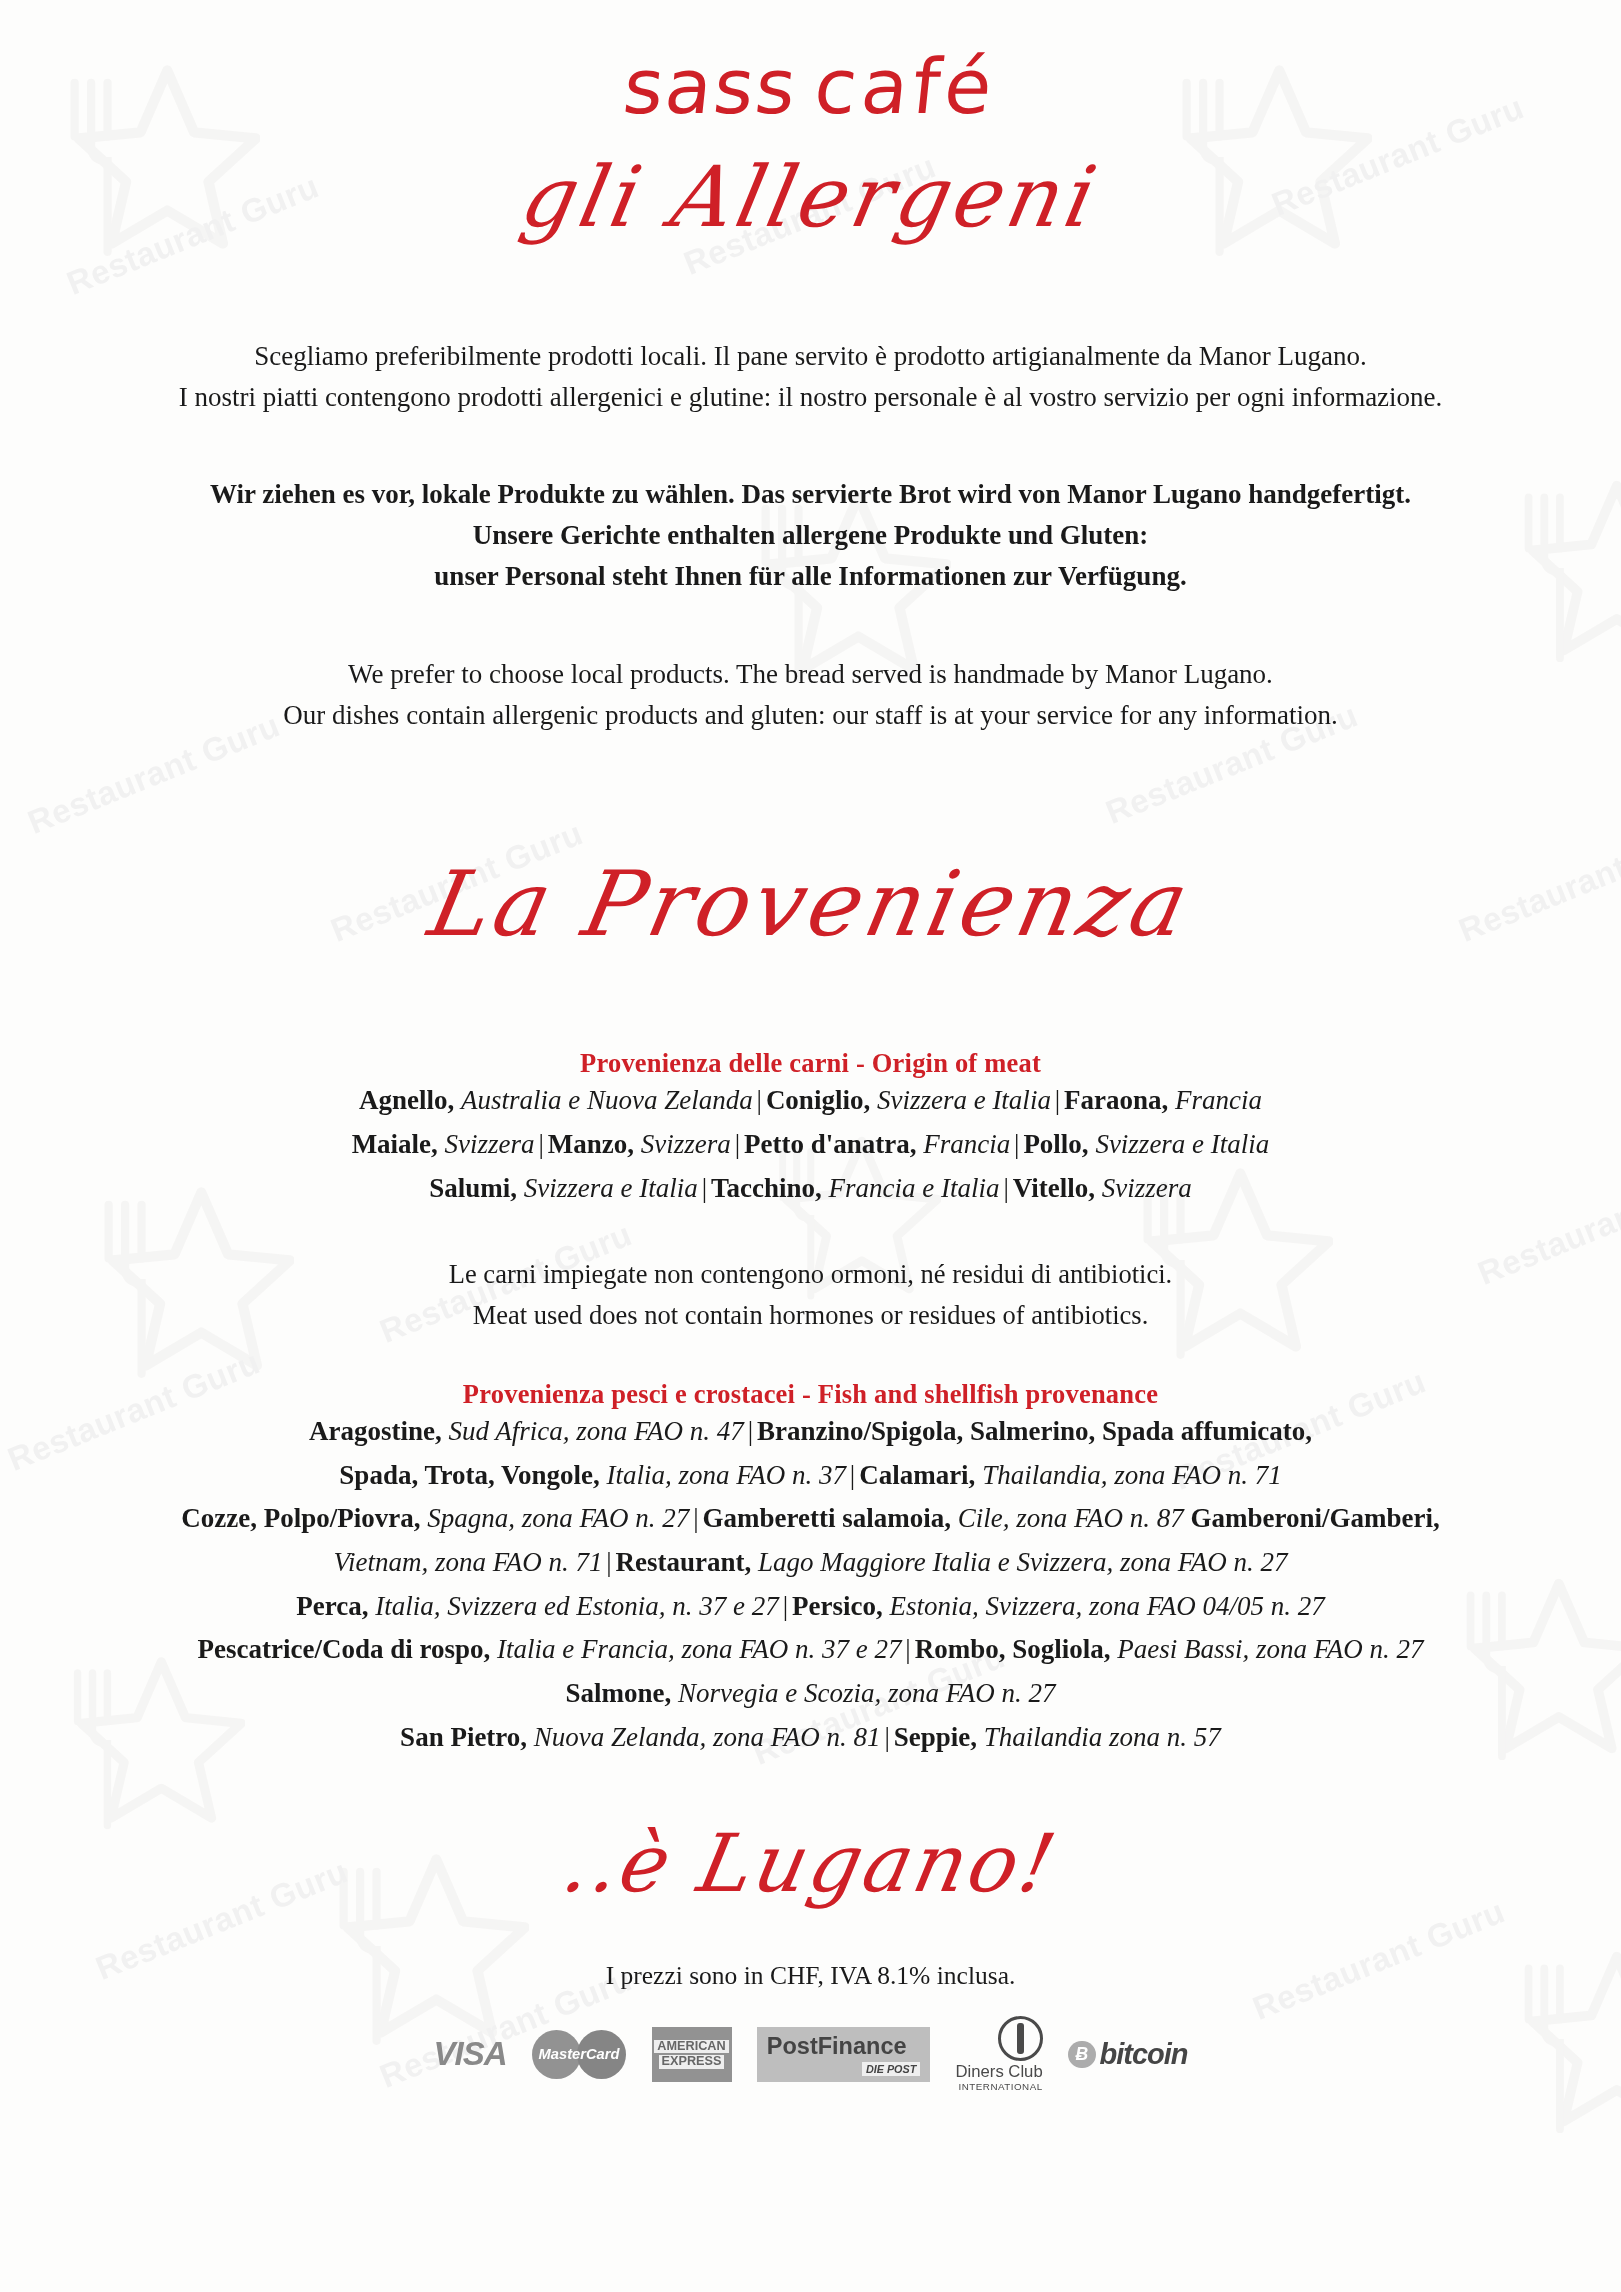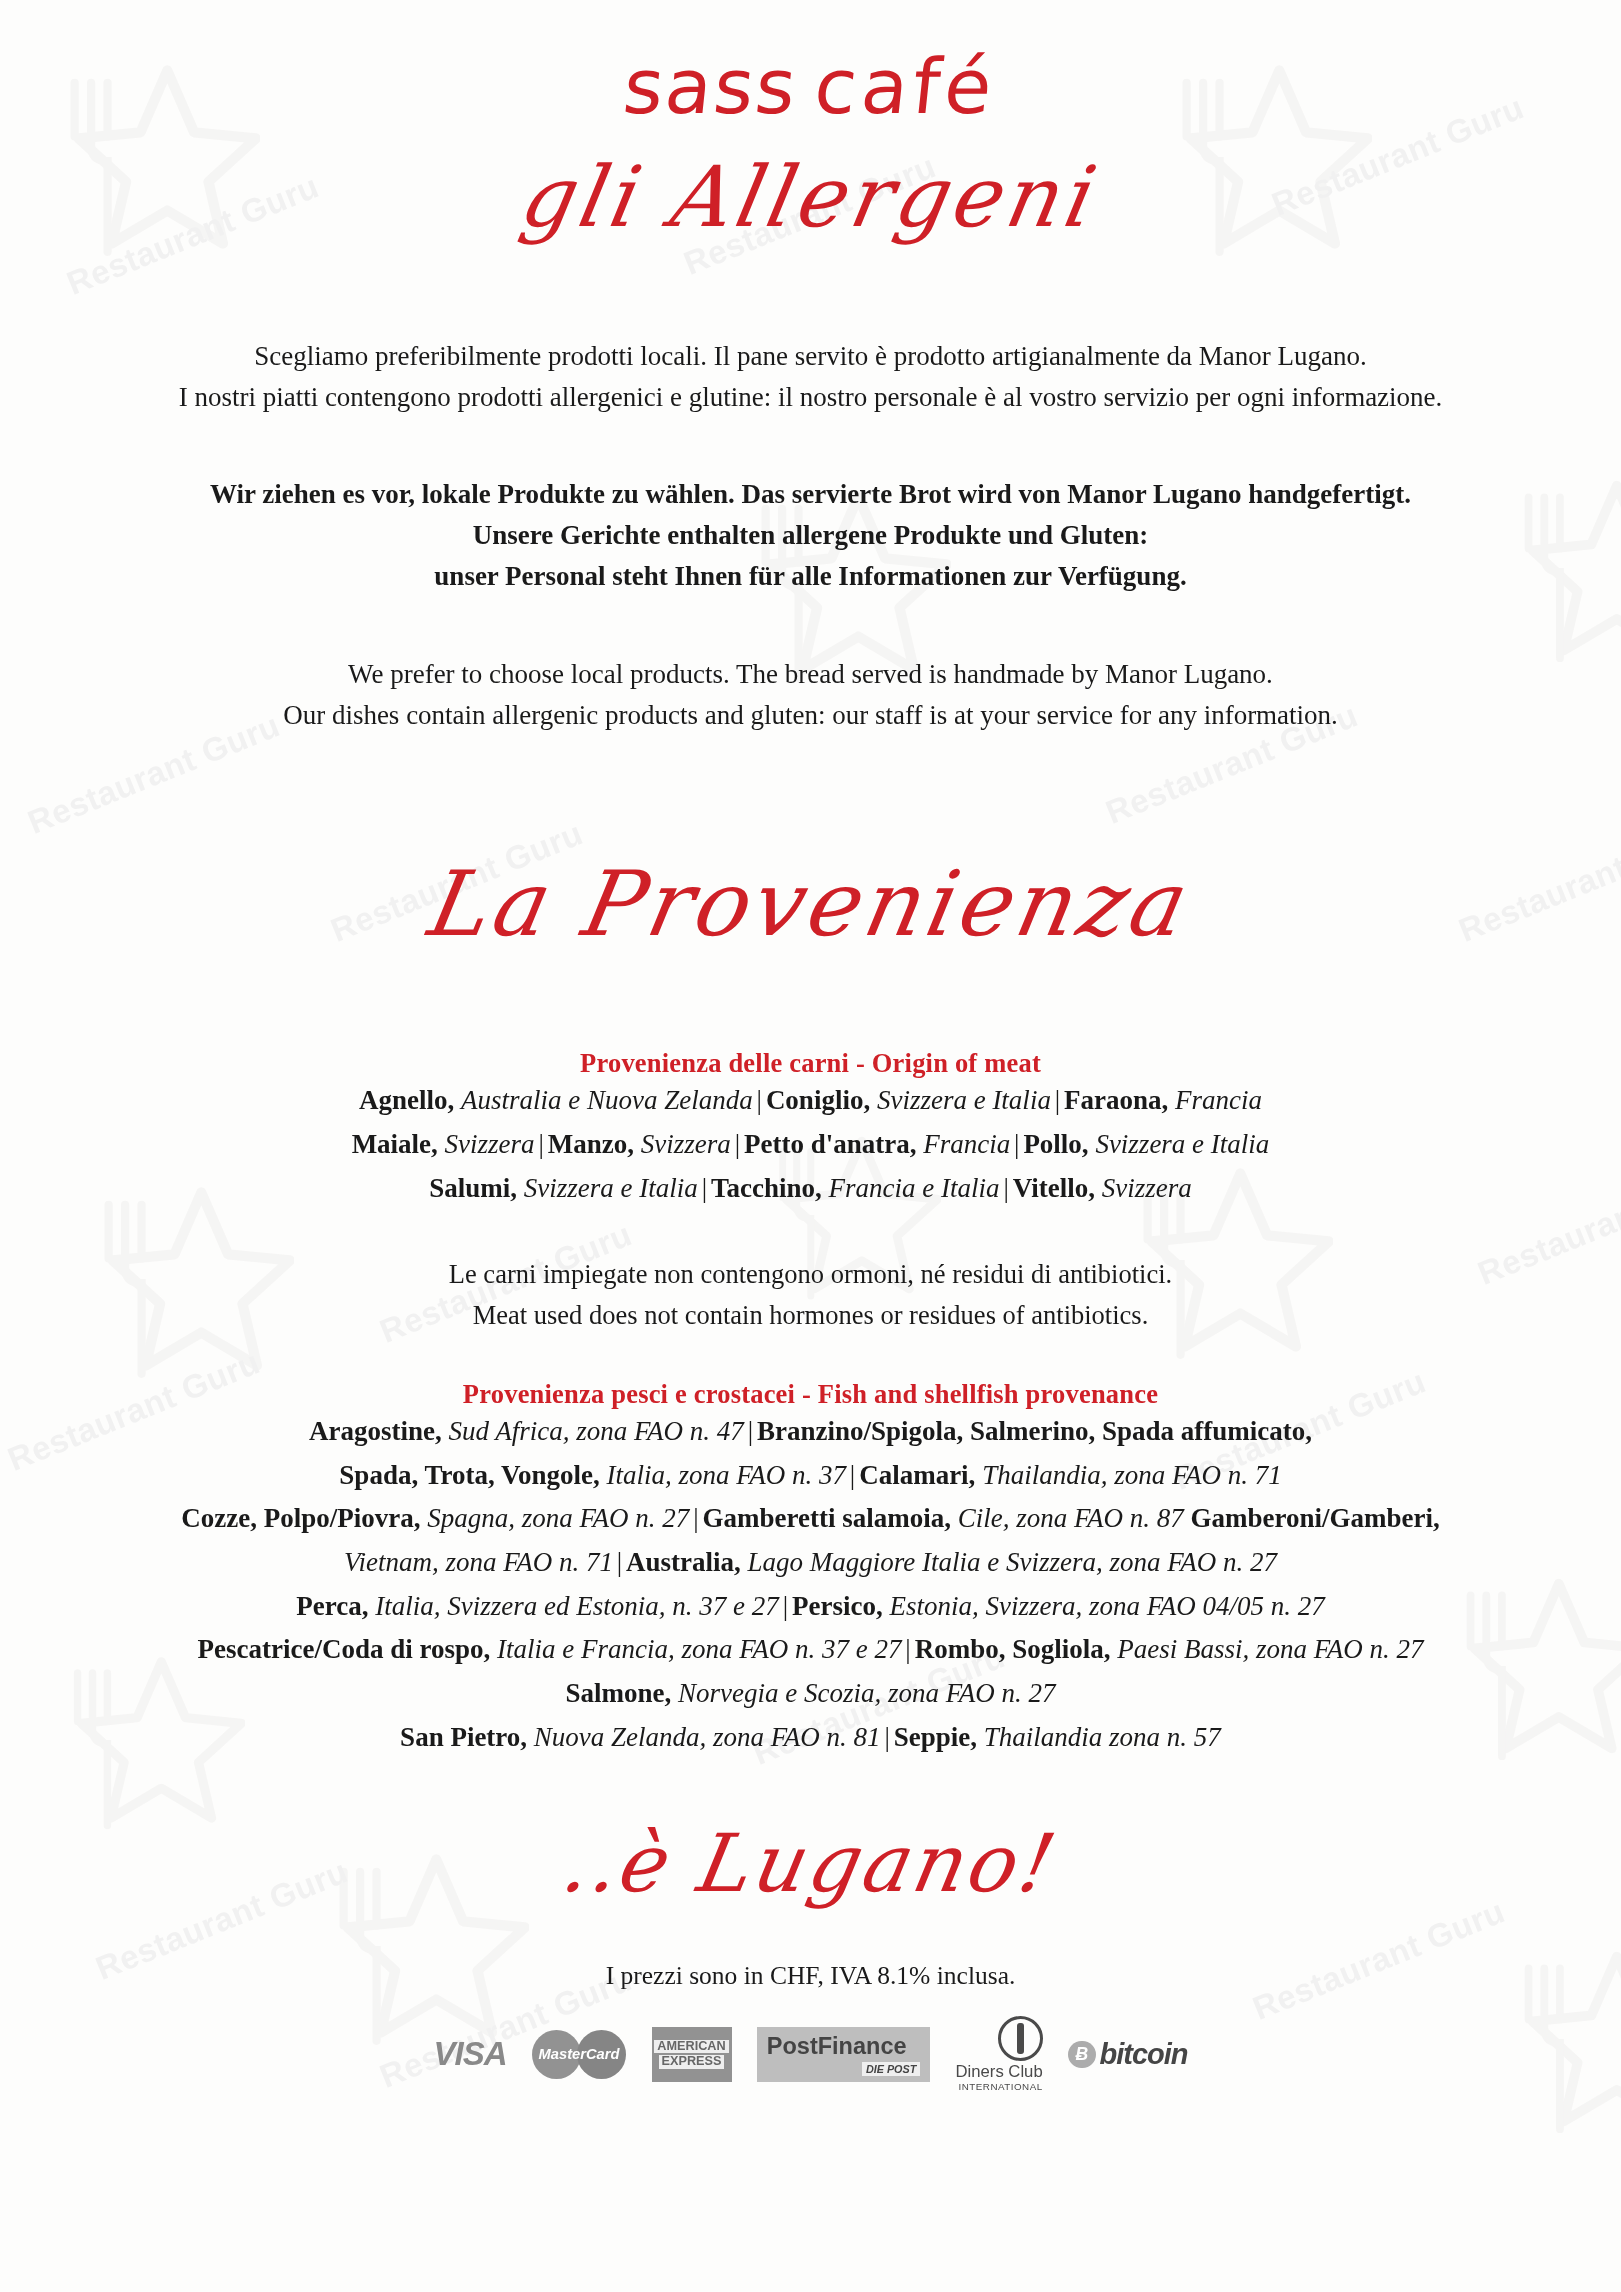--- a/index.html
+++ b/index.html
@@ -375,21 +375,21 @@
         <div>Meat used does not contain hormones or residues of antibiotics.</div>
       </div>
     </div>
 
     <div style="margin-top:43px">
       <div class="sec-head">Provenienza pesci e crostacei - Fish and shellfish provenance</div>
       <div id="fish-lines">
           <div class="prov-line"><b>Aragostine,</b> <i>Sud Africa, zona FAO n. 47</i><span class="sep">|</span><b>Branzino/Spigola, Salmerino, Spada affumicato,</b></div>
           <div class="prov-line"><b>Spada, Trota, Vongole,</b> <i>Italia, zona FAO n. 37</i><span class="sep">|</span><b>Calamari,</b> <i>Thailandia, zona FAO n. 71</i></div>
           <div class="prov-line"><b>Cozze, Polpo/Piovra,</b> <i>Spagna, zona FAO n. 27</i><span class="sep">|</span><b>Gamberetti salamoia,</b> <i>Cile, zona FAO n. 87</i> <b>Gamberoni/Gamberi,</b></div>
-          <div class="prov-line"> <i>Vietnam, zona FAO n. 71</i><span class="sep">|</span><b>Australia,</b> <i>Lago Maggiore Italia e Svizzera, zona FAO n. 27</i></div>
+          <div class="prov-line"> <i>Vietnam, zona FAO n. 71</i><span class="sep">|</span><b>Restaurant,</b> <i>Lago Maggiore Italia e Svizzera, zona FAO n. 27</i></div>
           <div class="prov-line"><b>Perca,</b> <i>Italia, Svizzera ed Estonia, n. 37 e 27</i><span class="sep">|</span><b>Persico,</b> <i>Estonia, Svizzera, zona FAO 04/05 n. 27</i></div>
           <div class="prov-line"><b>Pescatrice/Coda di rospo,</b> <i>Italia e Francia, zona FAO n. 37 e 27</i><span class="sep">|</span><b>Rombo, Sogliola,</b> <i>Paesi Bassi, zona FAO n. 27</i></div>
           <div class="prov-line"><b>Salmone,</b> <i>Norvegia e Scozia, zona FAO n. 27</i></div>
           <div class="prov-line"><b>San Pietro,</b> <i>Nuova Zelanda, zona FAO n. 81</i><span class="sep">|</span><b>Seppie,</b> <i>Thailandia zona n. 57</i></div>
         </div>
     </div>
 
     <div class="script-title" style="margin-top:57px">
       <span class="t-lugano">..è  Lugano!</span>
     </div>

